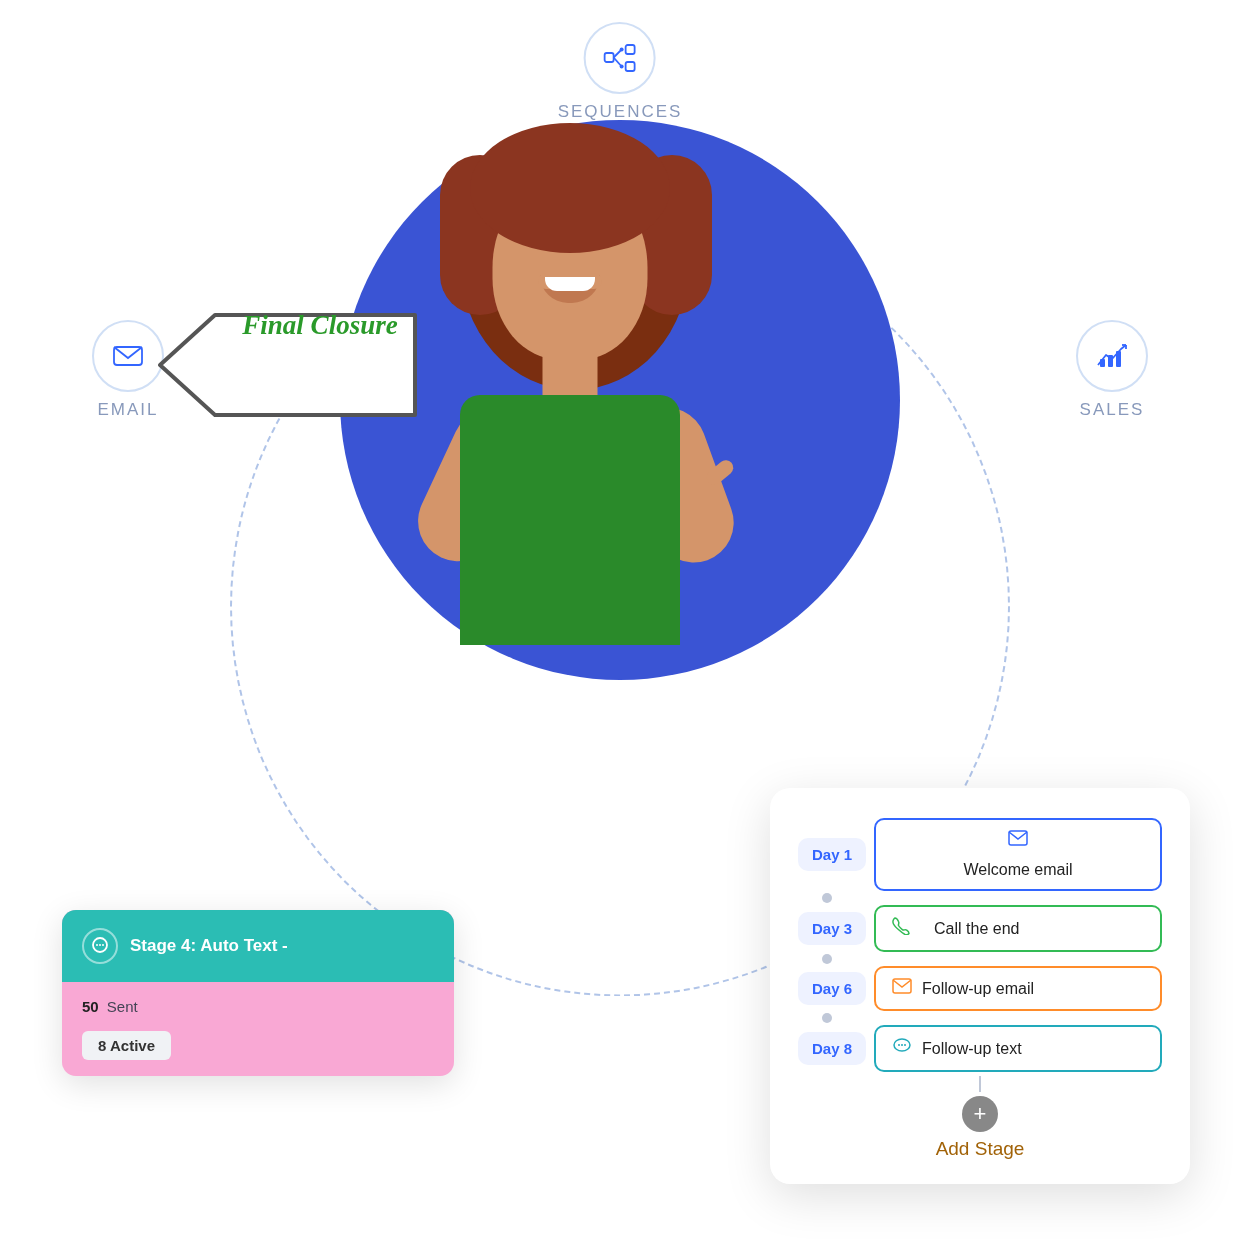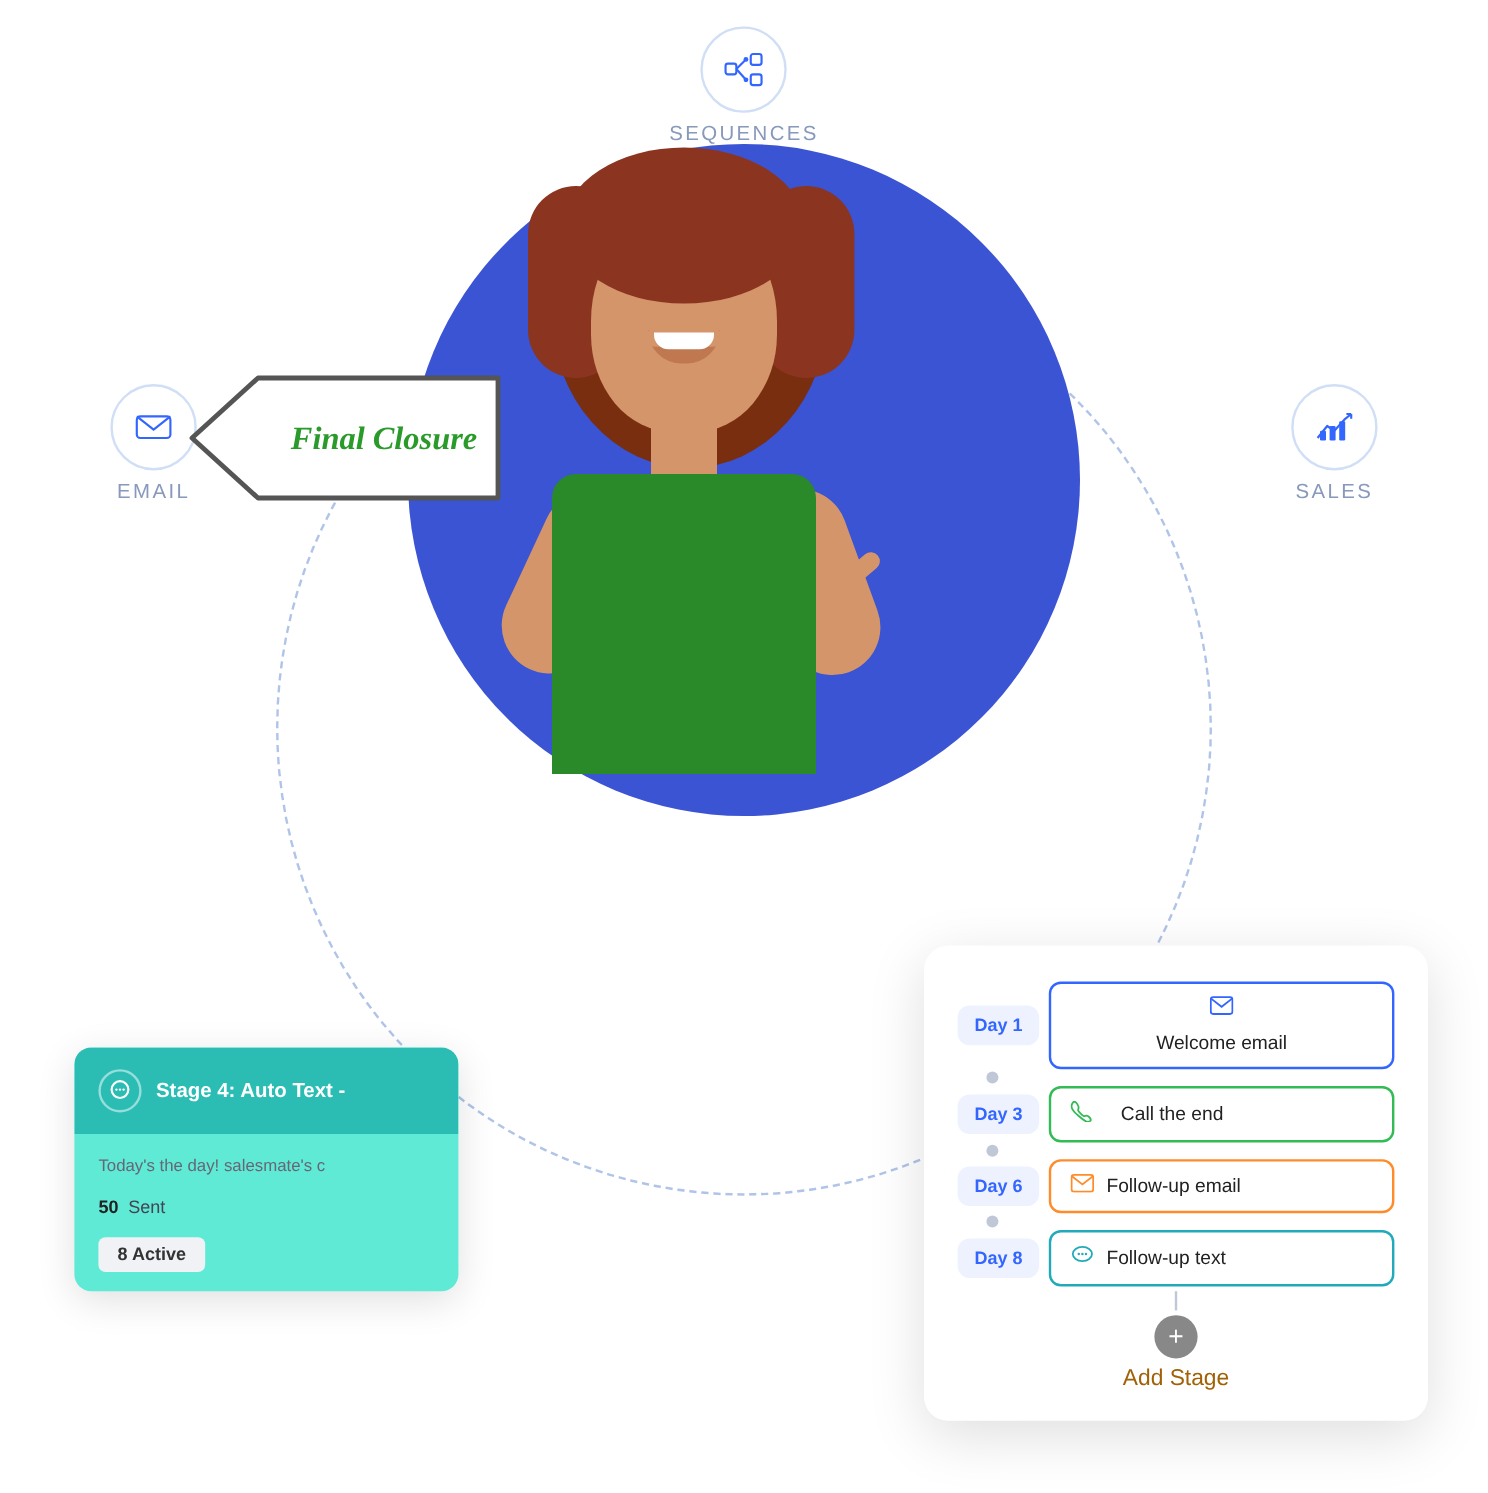--- a/index.html
+++ b/index.html
@@ -108,22 +108,22 @@
       display: flex;
       align-items: center;
       justify-content: center;
     }
 
     
     .stage-card {
       position: absolute;
       bottom: 168px;
       left: 62px;
-      width: 320px;
-      background: #5eead4;
+      width: 392px;
+      background: #f9a8d4;
       border-radius: 14px;
       box-shadow: 0 8px 32px rgba(0,0,0,0.12);
       overflow: hidden;
       z-index: 6;
     }
 
     .stage-card-header {
       background: #2bbdb4;
       padding: 18px 20px;
       display: flex;
@@ -344,21 +344,21 @@
     <div style="position:absolute; top:320px; left:50%; transform:translateX(-50%); width:220px; height:250px; background:#2a8a2a; border-radius:20px 20px 0 0; z-index:3;"></div>
 
     <div style="position:absolute; top:330px; left:115px; width:80px; height:160px; background:#d4956a; border-radius:40px; transform:rotate(25deg); z-index:2;"></div>
 
     <div style="position:absolute; top:330px; right:100px; width:80px; height:160px; background:#d4956a; border-radius:40px; transform:rotate(-20deg); z-index:2;"></div>
 
     <div style="position:absolute; top:390px; right:85px; width:30px; height:15px; background:#d4956a; border-radius:10px; transform:rotate(-40deg); z-index:8;"></div>
   </div>
 
   <div class="arrow-sign">
-    <div style="position:relative; display:flex; align-items:center;">
+    <div style="position:relative; display:flex; ">
       <svg width="280" height="110" viewBox="0 0 280 110">
 
         <polygon points="60,5 260,5 260,105 60,105 5,55" fill="white" stroke="#555" stroke-width="4" stroke-linejoin="round"></polygon>
       </svg>
       <span style="position:absolute; left:60px; right:10px; text-align:center; font-size:27px; font-weight:700; color:#2a9a2a; font-style:italic; font-family:Georgia,serif;">Final Closure</span>
     </div>
   </div>
 
   <div class="stage-card">
     <div class="stage-card-header">
@@ -366,21 +366,20 @@
         <svg width="20" height="20" viewBox="0 0 20 20" fill="none">
           <circle cx="10" cy="9" r="7" stroke="white" stroke-width="1.8" fill="none"></circle>
           <circle cx="7" cy="9" r="1" fill="white"></circle>
           <circle cx="10" cy="9" r="1" fill="white"></circle>
           <circle cx="13" cy="9" r="1" fill="white"></circle>
         </svg>
       </div>
       <span class="stage-card-title">Stage 4: Auto Text -</span>
     </div>
     <div class="stage-card-body">
-      <p class="stage-card-desc">Today's the day! salesmate's c</p>
       <div class="stage-card-stats">
         <div class="stat-item">
           <span class="stat-number">50</span>
           <span>Sent</span>
         </div>
       </div>
       <div>
         <span class="active-badge">
           <span>8</span>
           <span> </span>

